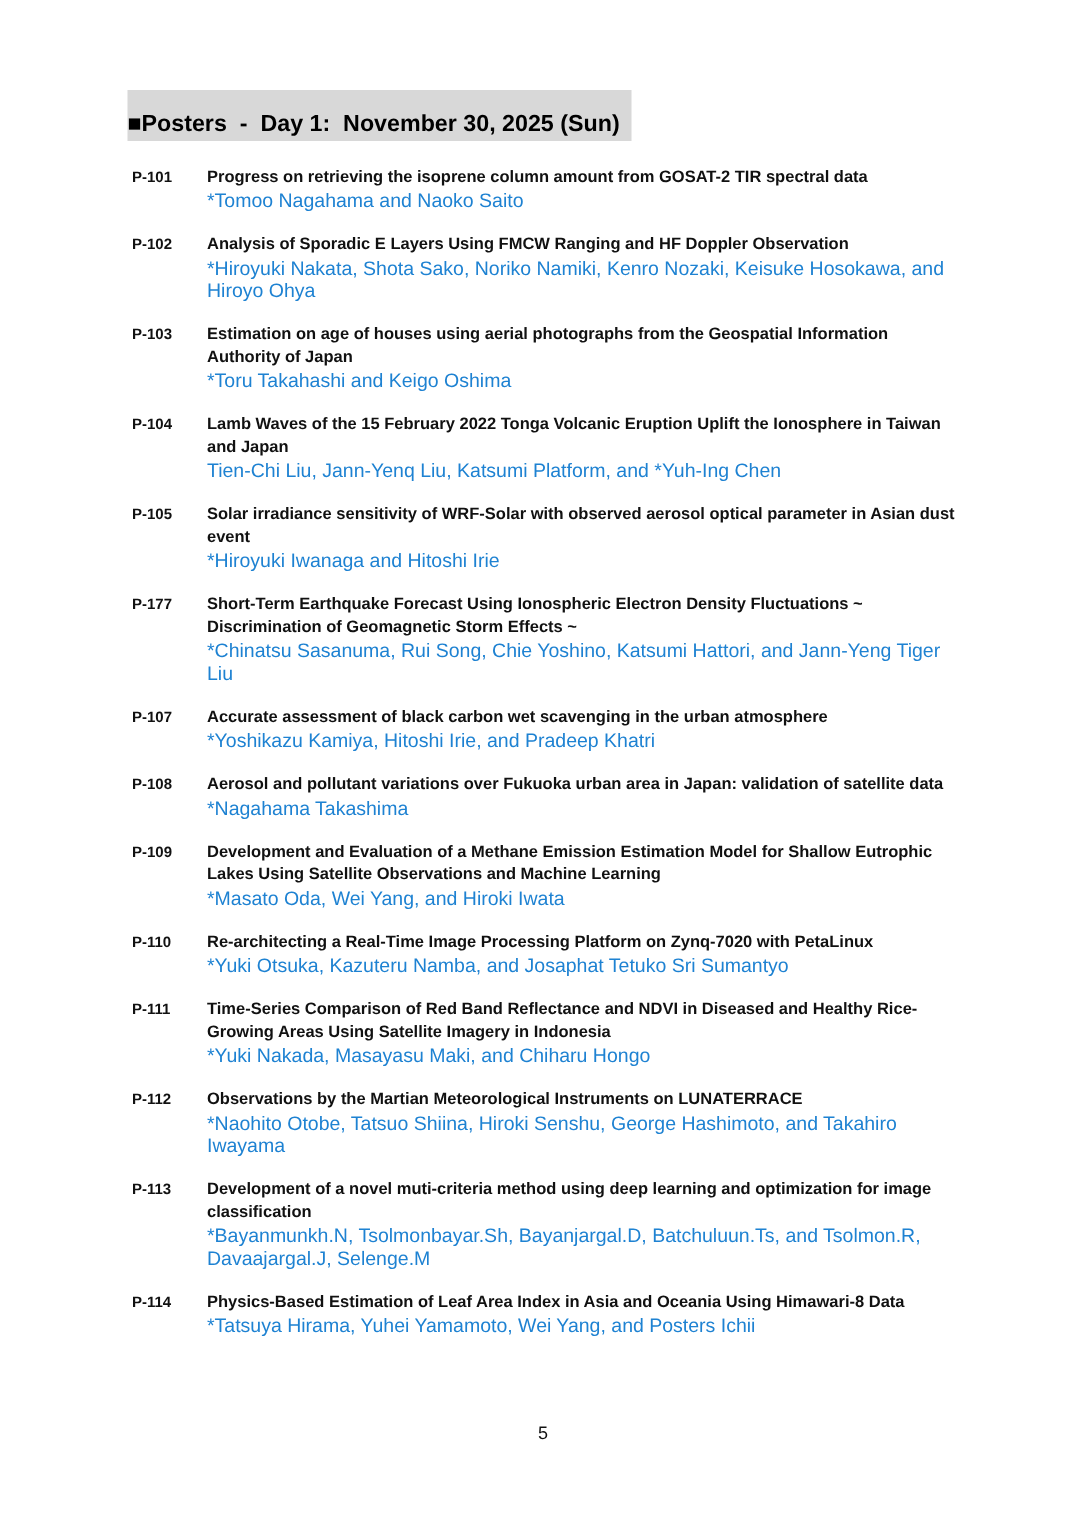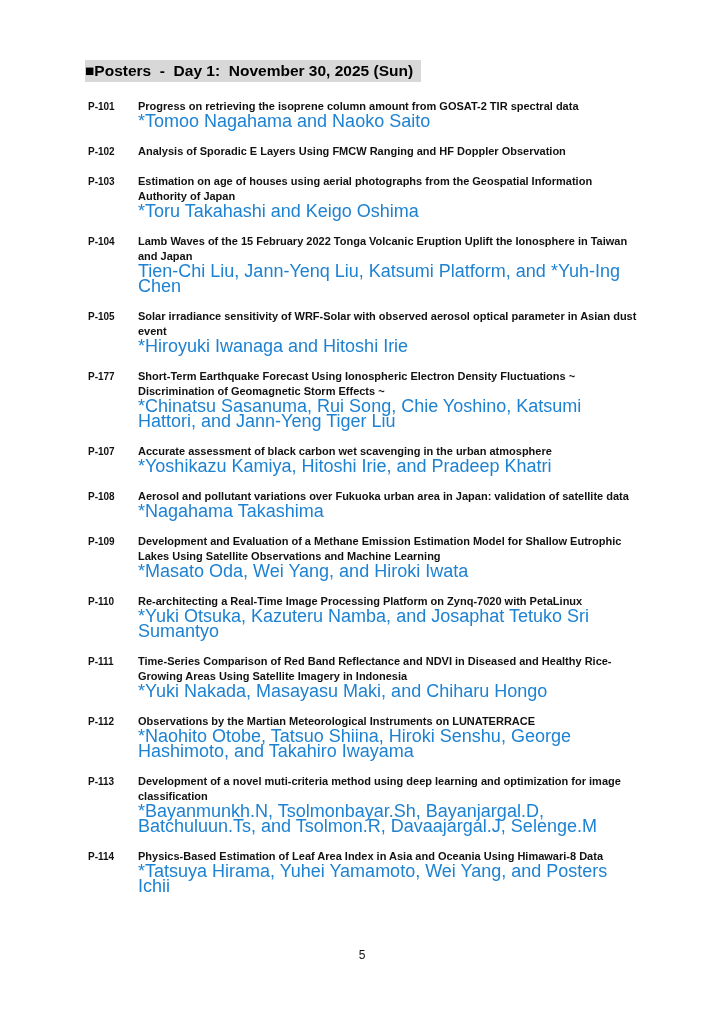--- a/index.html
+++ b/index.html
@@ -18,21 +18,21 @@
     height: 1024px;
     padding: 60px 87px 0 88px;
   }
   .session-header {
     display: inline-block;
     background: var(--header-bg, #d8d8d8);
     color: #000;
     font-weight: bold;
     font-size: 15.5px;
     line-height: 20px;
-    padding: 1px 8px 1px 0;
+    padding: 13px 8px 1px 0;
     margin-left: -3px;
     white-space: pre-wrap;
     margin-bottom: 17px;
   }
   .poster-list { width: 552px; }
   .poster-entry {
     display: flex;
     align-items: flex-start;
     margin-bottom: 15px;
   }
@@ -44,21 +44,21 @@
     color: #111;
   }
   .poster-body { flex: 1 1 auto; max-width: 502px; }
   .poster-title {
     font-weight: bold;
     font-size: 11px;
     line-height: 15px;
     color: #111;
   }
   .poster-authors {
-    font-size: 18px;
+    font-size: 13px;
     line-height: 15px;
     color: var(--author-blue, #1e82d2);
   }
   .page-number {
     position: absolute;
     top: 948px;
     left: 0;
     width: 724px;
     text-align: center;
     font-size: 12px;
@@ -77,20 +77,21 @@
     <div class="poster-body">
       <div class="poster-title">Progress on retrieving the isoprene column amount from GOSAT-2 TIR spectral data</div>
       <div class="poster-authors">*Tomoo Nagahama and Naoko Saito</div>
     </div>
   </div>
 
   <div class="poster-entry">
     <div class="poster-id">P-102</div>
     <div class="poster-body">
       <div class="poster-title">Analysis of Sporadic E Layers Using FMCW Ranging and HF Doppler Observation</div>
+      <div class="poster-authors">*Hiroyuki Nakata, Shota Sako, Noriko Namiki, Kenro Nozaki, Keisuke Hosokawa, and Hiroyo Ohya</div>
     </div>
   </div>
 
   <div class="poster-entry">
     <div class="poster-id">P-103</div>
     <div class="poster-body">
       <div class="poster-title">Estimation on age of houses using aerial photographs from the Geospatial Information Authority of Japan</div>
       <div class="poster-authors">*Toru Takahashi and Keigo Oshima</div>
     </div>
   </div>

